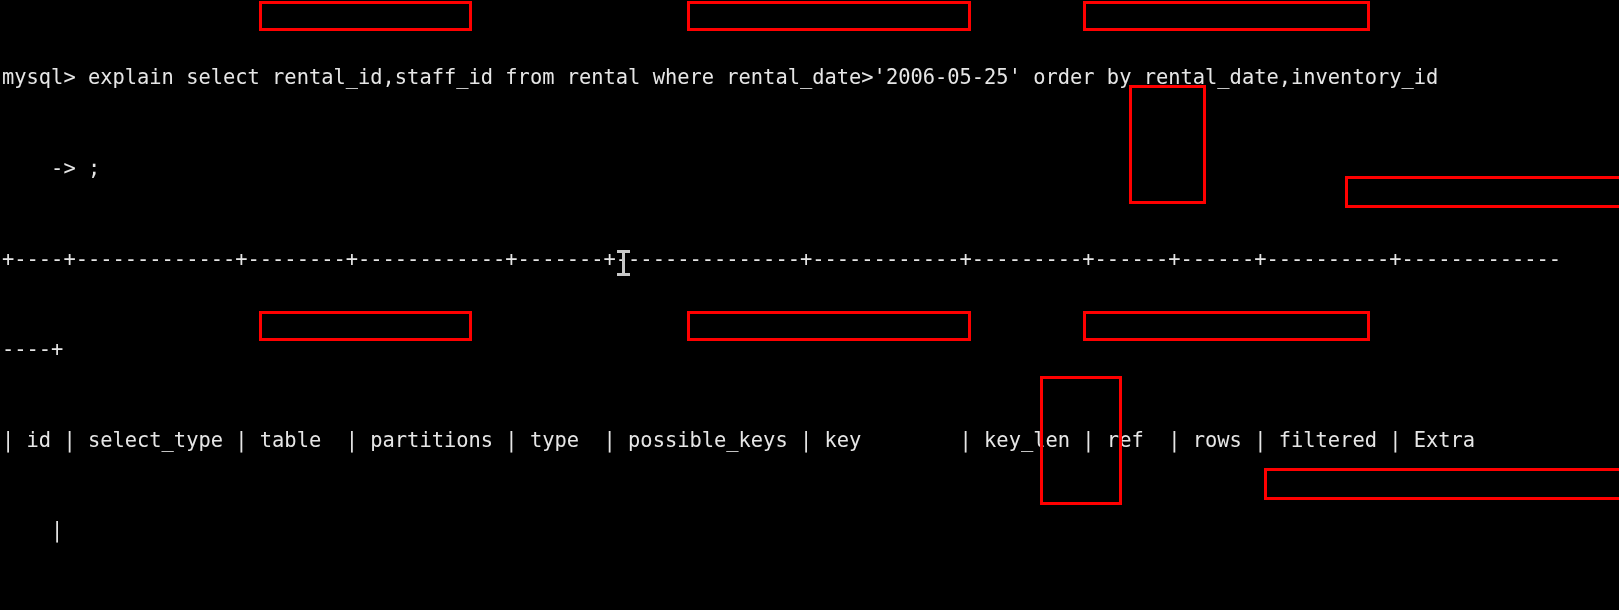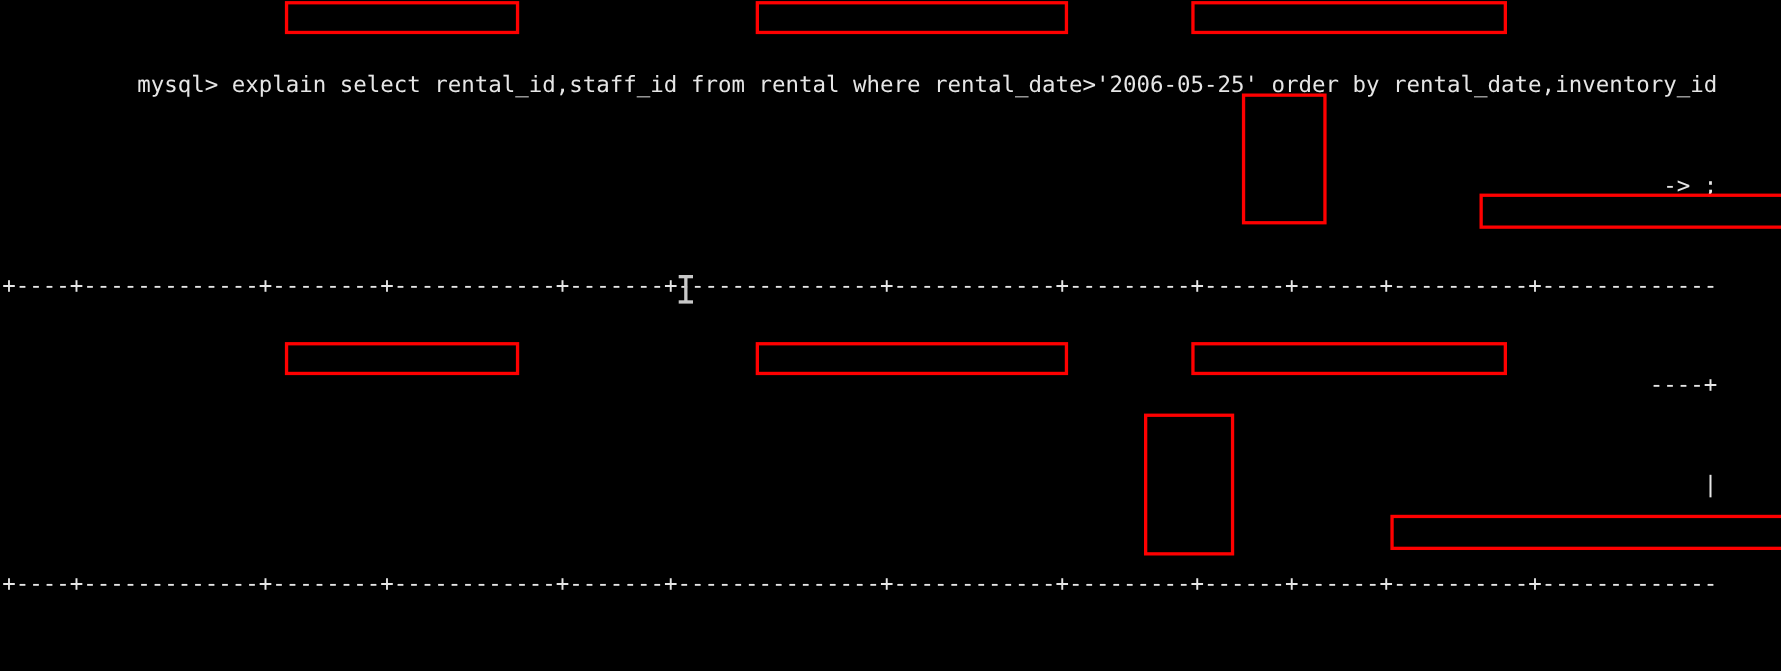--- a/index.html
+++ b/index.html
@@ -13,21 +13,20 @@
     height: 610px;
     overflow: hidden;
     font-family: "DejaVu Sans Mono", "Liberation Mono", monospace;
   }
   #terminal {
     position: relative;
     width: 1428px;
     height: 610px;
     background: #000000;
     color: #d4d4d4;
-    text-align: right;
   }
   .term-lines {
     position: absolute;
     left: 0;
     top: 0;
     padding: 2px 0 0 2px;
     font-size: 20.4px;
     line-height: 30.2px;
     letter-spacing: 0px;
     white-space: pre;
@@ -74,20 +73,21 @@
 </head>
 <body>
 
 <div id="terminal">
 
   <div class="term-lines">
     <div class="term-line">mysql&gt; explain select rental_id,staff_id from rental where rental_date&gt;'2006-05-25' order by rental_date,inventory_id</div>
     <div class="term-line">    -&gt; ;</div>
     <div class="term-line">+----+-------------+--------+------------+-------+---------------+------------+---------+------+------+----------+-------------</div>
     <div class="term-line">----+</div>
+    <div class="term-line">| id | select_type | table  | partitions | type  | possible_keys | key        | key_len | ref  | rows | filtered | Extra       </div>
     <div class="term-line">    |</div>
     <div class="term-line">+----+-------------+--------+------------+-------+---------------+------------+---------+------+------+----------+-------------</div>
     
     
     
     
     
     
     
     

